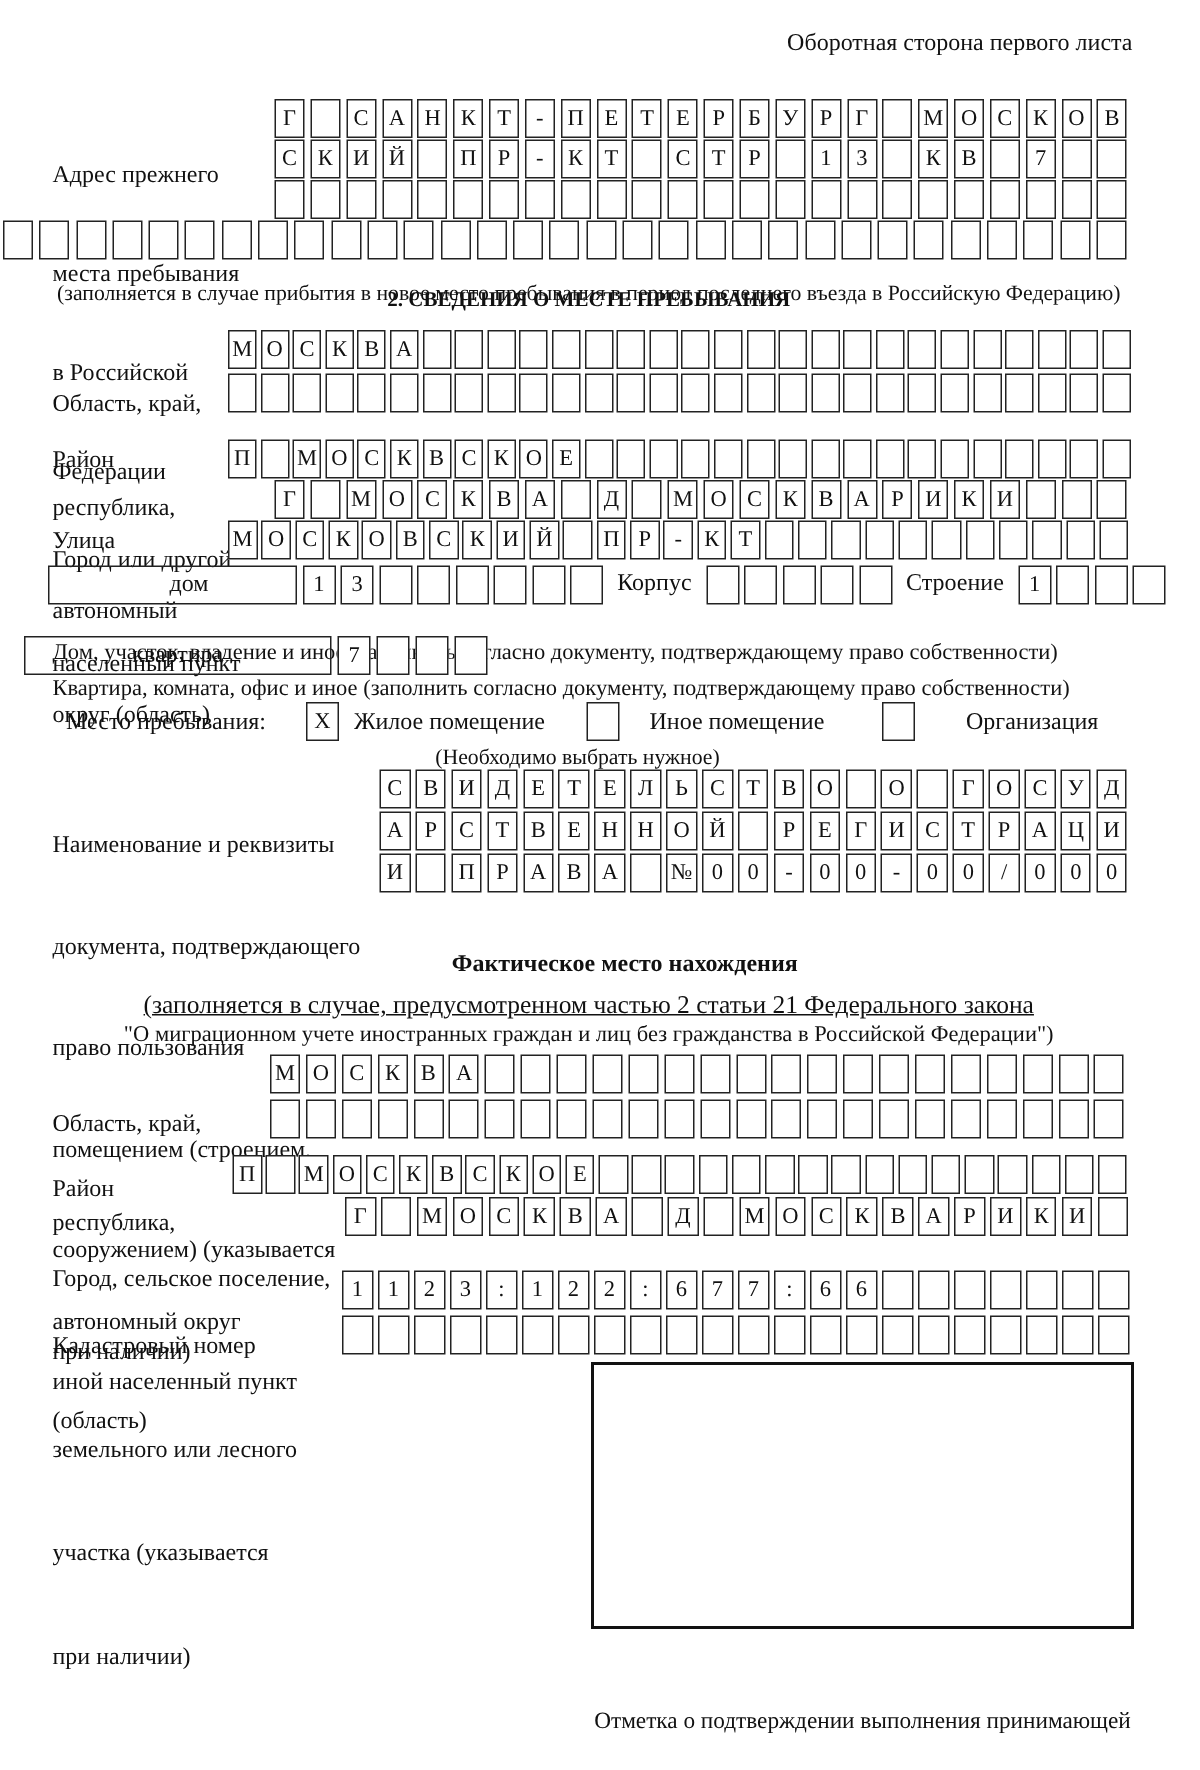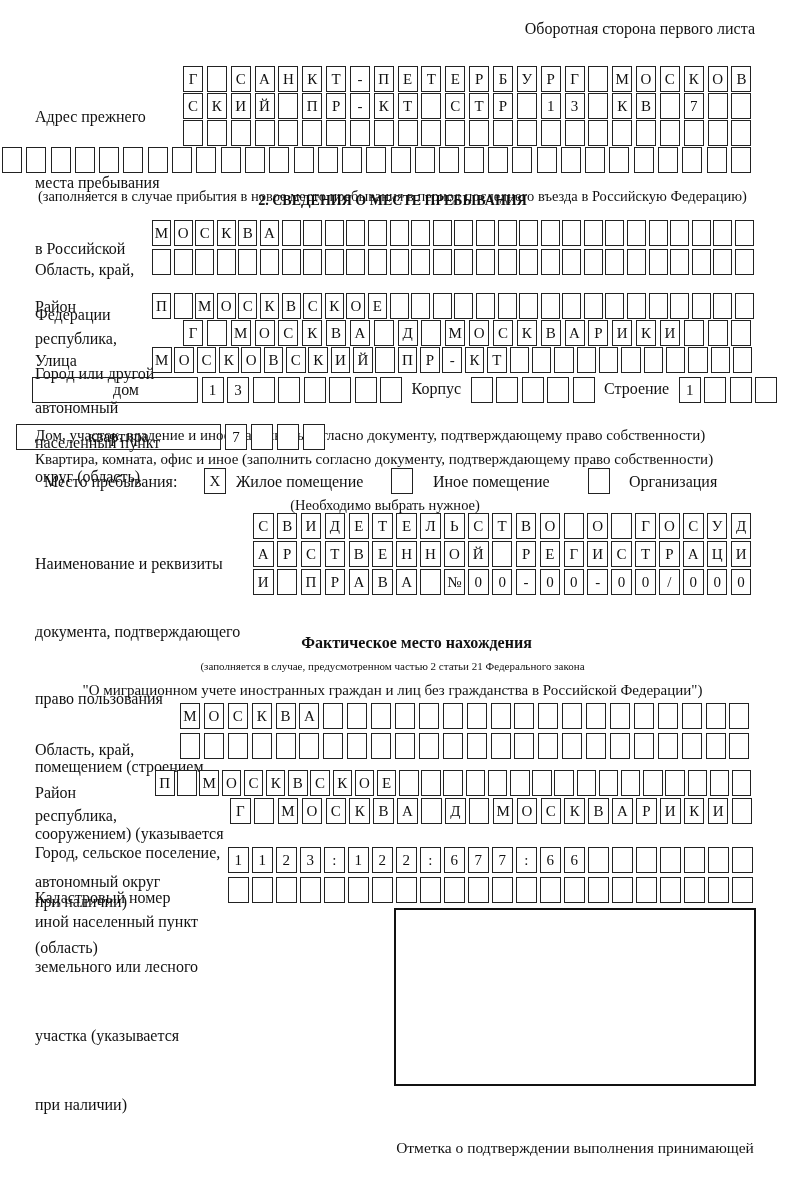--- a/index.html
+++ b/index.html
@@ -350,21 +350,21 @@
       </div>
   </div>
   <div class="note" style="left:35px;top:451px;font-size:15px;">Квартира, комната, офис и иное (заполнить согласно документу, подтверждающему право собственности)</div>
 
   <div class="lbl" style="left:44px;top:471px;">Место пребывания:</div>
   <div class="cellabs" style="left:204px;top:468px;">X</div>
   <div class="lbl" style="left:236px;top:471px;">Жилое помещение</div>
   <div class="cellabs" style="left:391px;top:468px;"></div>
   <div class="lbl" style="left:433px;top:471px;">Иное помещение</div>
   <div class="cellabs" style="left:588px;top:468px;"></div>
-  <div class="lbl" style="left:629px;top:471px;">Организация</div>
+  <div class="lbl" style="left:644px;top:471px;">Организация</div>
   <div class="note center" style="left:240px;top:497px;width:290px;">(Необходимо выбрать нужное)</div>
 
   <div class="lbl" style="left:35px;top:508px;line-height:22.5px;">
     <div>Наименование и реквизиты</div>
     <div>документа, подтверждающего</div>
     <div>право пользования</div>
     <div>помещением (строением,</div>
     <div>сооружением) (указывается</div>
     <div>при наличии)</div>
   </div>
@@ -432,21 +432,21 @@
       <div class="cell">-</div>
       <div class="cell">0</div>
       <div class="cell">0</div>
       <div class="cell">/</div>
       <div class="cell">0</div>
       <div class="cell">0</div>
       <div class="cell">0</div>
     </div>
 
   <div class="titleline" style="top:634px;font-size:16px;padding-left:24px;">Фактическое место нахождения</div>
-  <div class="note center" style="left:0;top:660px;width:785px;font-size:11px;">(заполняется в случае, предусмотренном частью 2 статьи 21 Федерального закона</div>
+  <div class="note center" style="left:0;top:660px;width:785px;font-size:17px;text-decoration:underline;">(заполняется в случае, предусмотренном частью 2 статьи 21 Федерального закона</div>
   <div class="note center" style="left:0;top:682px;width:785px;font-size:15px;">"О миграционном учете иностранных граждан и лиц без гражданства в Российской Федерации")</div>
 
   <div class="lbl" style="left:35px;top:695px;">
     <div>Область, край,</div>
     <div>республика,</div>
     <div>автономный округ</div>
     <div>(область)</div>
   </div>
   <div class="cellrow" style="left:180px;top:703px;--w:20px;--g:3.9px;">
       <div class="cell">М</div>

